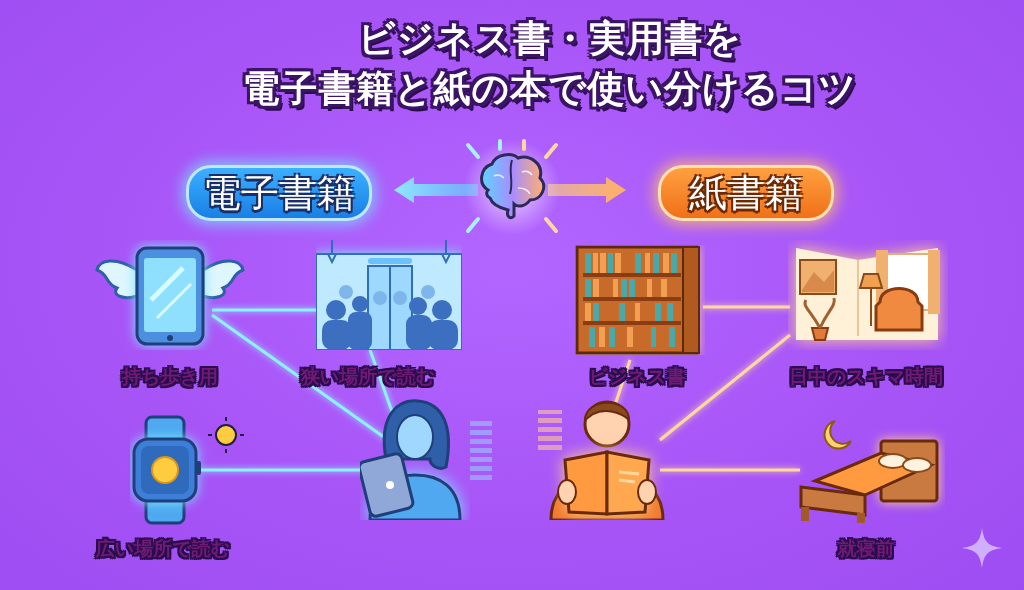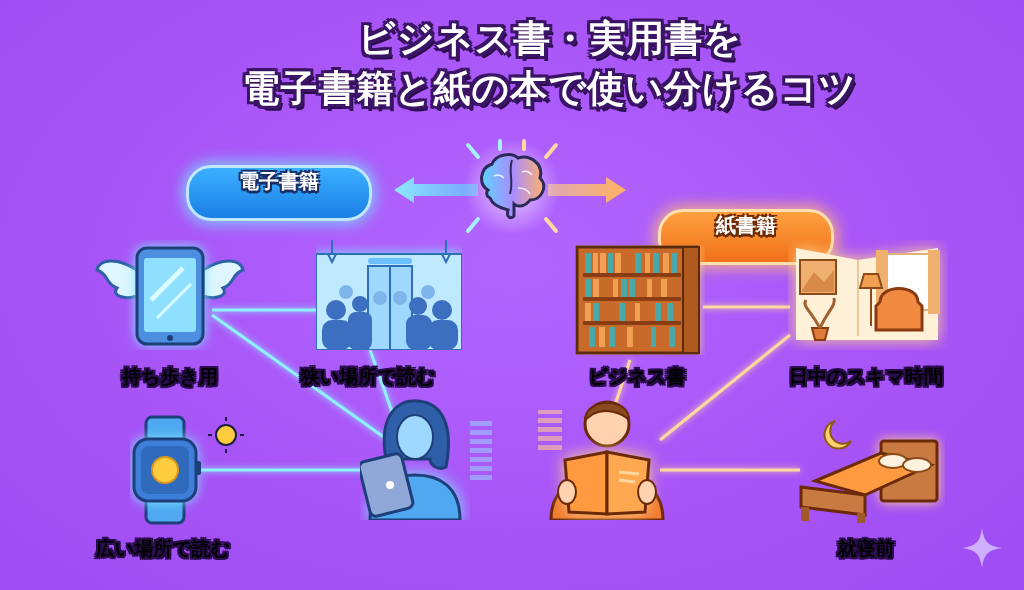--- a/index.html
+++ b/index.html
@@ -13,37 +13,36 @@
     color:#fff; font-weight:900; font-size:37px; letter-spacing:1px;
     text-shadow:
       -3px -3px 0 #3b1466, 3px -3px 0 #3b1466, -3px 3px 0 #3b1466, 3px 3px 0 #3b1466,
       0 -3px 0 #3b1466, 0 3px 0 #3b1466, -3px 0 0 #3b1466, 3px 0 0 #3b1466,
       4px 5px 0 #2a0d4d;
     padding-left: 38px;
   }
   .pill {
     position:absolute; height:50px; border-radius:25px;
     display:flex; align-items:flex-start; justify-content:center;
-    color:#fff; font-weight:700; font-size:20px;
+    color:#fff; font-weight:400; font-size:38px;
     text-shadow: -2px -2px 0 #1b2f66, 2px -2px 0 #1b2f66, -2px 2px 0 #1b2f66, 2px 2px 0 #1b2f66, 0 3px 0 #1b2f66;
   }
   .pill-blue {
     background: linear-gradient(180deg,#3bb0ff 0%, #1a7fe6 100%);
     border:3px solid #bfe8ff;
     box-shadow: 0 0 14px 4px rgba(120,220,255,.75);
   }
   .pill-orange {
     background: linear-gradient(180deg,#ffa040 0%, #f07018 100%);
     border:3px solid #ffe0b0;
     box-shadow: 0 0 14px 4px rgba(255,190,110,.75);
     text-shadow: -2px -2px 0 #6b2a05, 2px -2px 0 #6b2a05, -2px 2px 0 #6b2a05, 2px 2px 0 #6b2a05, 0 3px 0 #6b2a05;
-    margin-top: 44px;
   }
   .label {
-    position:absolute; color:#000000; font-weight:900; font-size:19px; white-space:nowrap;
+    position:absolute; color:#701a75; font-weight:900; font-size:19px; white-space:nowrap;
     text-shadow: -2px -2px 0 #2a0d4d, 2px -2px 0 #2a0d4d, -2px 2px 0 #2a0d4d, 2px 2px 0 #2a0d4d,
                  0 -2px 0 #2a0d4d, 0 2px 0 #2a0d4d, -2px 0 0 #2a0d4d, 2px 0 0 #2a0d4d;
     transform: translateX(-50%);
   }
   svg.lines { position:absolute; left:0; top:0; }
   .icon { position:absolute; }
 </style>
 </head>
 <body>
 

